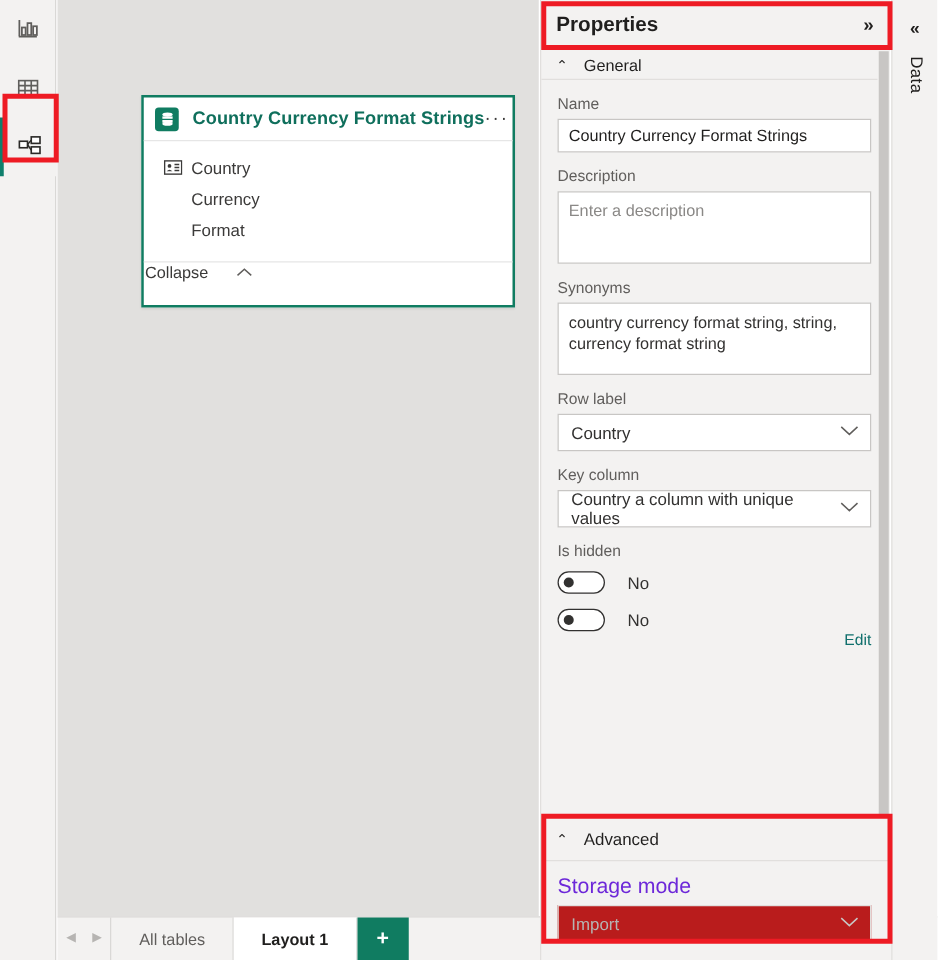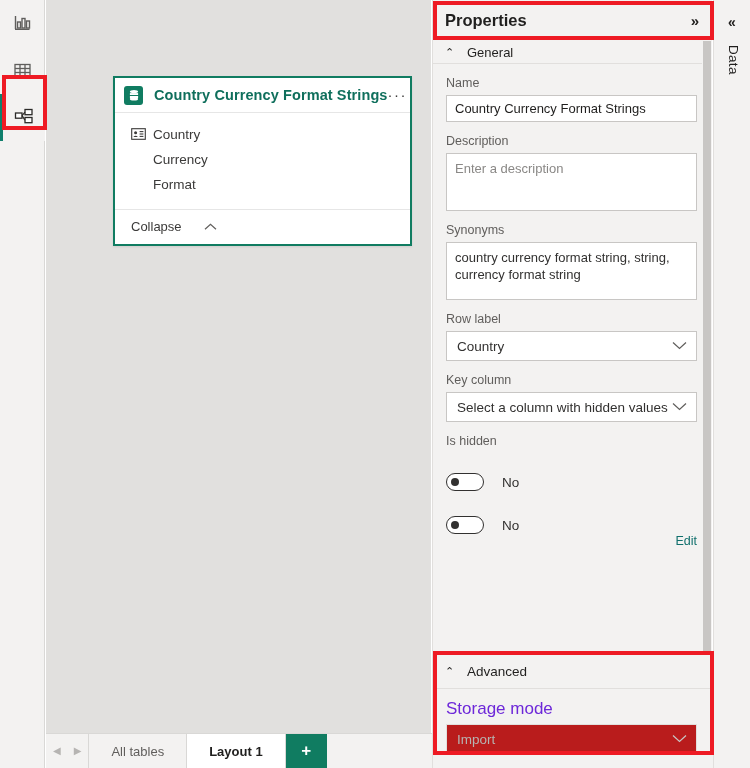--- a/index.html
+++ b/index.html
@@ -111,22 +111,21 @@
     font-size: 13.5px;
     color: #3b3a39;
   }
   .field-icon { width: 16px; height: 14px; flex: 0 0 auto; margin-right: 6px; }
   .field-icon.blank { visibility: hidden; }
   .field-label { white-space: nowrap; }
   .card-footer {
     height: 33px;
     border-top: 1px solid #e6e6e6;
     display: flex;
-    align-items: center;
-    padding-left: 16px;
+    padding-left: 1px;
     font-size: 13px;
     color: #3b3a39;
     gap: 15px;
   }
   .collapse-chevron { margin-left: 7px; display: inline-block; }
 
   
   #tabbar {
     position: absolute;
     left: 46px; top: 733px;
@@ -267,21 +266,21 @@
     display: flex;
     align-items: center;
     padding: 0 9px 0 10px;
     font-size: 13.5px;
     color: #323130;
   }
   .dropdown .chev { margin-left: auto; color: #605e5c; font-size: 11px; }
   .toggle-row {
     display: flex;
     align-items: center;
-    margin-top: 25px;
+    margin-top: 9px;
     text-align: center;
   }
   .toggle {
     width: 38px;
     height: 18px;
     border-radius: 10px;
     border: 1px solid #323130;
     background: #ffffff;
     position: relative;
     box-sizing: border-box;
@@ -554,21 +553,21 @@
             <svg width="15" height="9" viewBox="0 0 15 9">
               <path d="M1 1.5 L7.5 7.5 L14 1.5" fill="none" stroke="#605e5c" stroke-width="1.2"></path>
             </svg>
           </span>
         </div>
       </div>
 
       <div class="field-group">
         <div class="field-caption">Key column</div>
         <div class="dropdown">
-          <span>Select a column with hidden values</span>
+          <span>Country a column with unique values</span>
           <span class="chev">
             <svg width="15" height="9" viewBox="0 0 15 9">
               <path d="M1 1.5 L7.5 7.5 L14 1.5" fill="none" stroke="#605e5c" stroke-width="1.2"></path>
             </svg>
           </span>
         </div>
       </div>
 
       <div class="field-group">
         <div class="field-caption">Is hidden</div>

